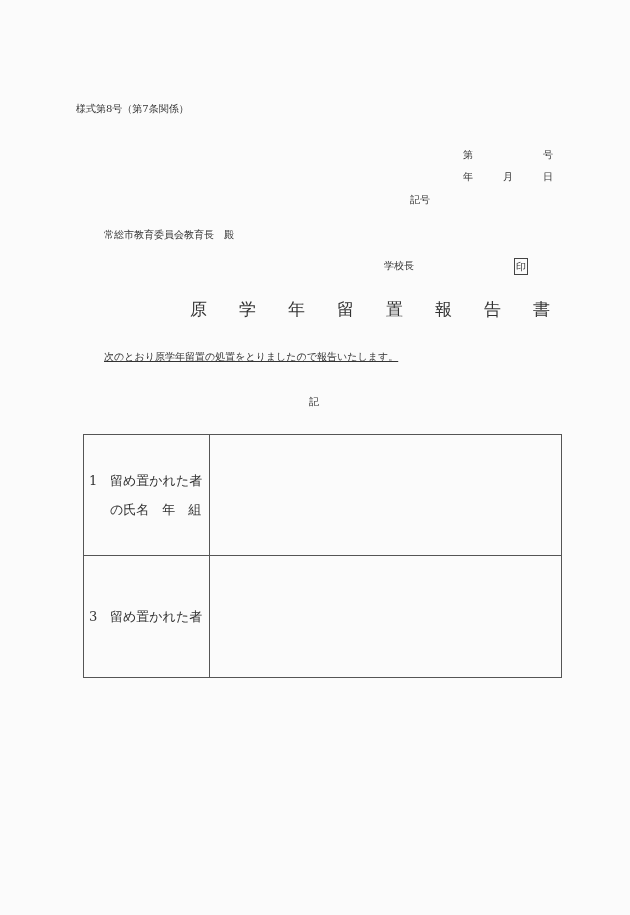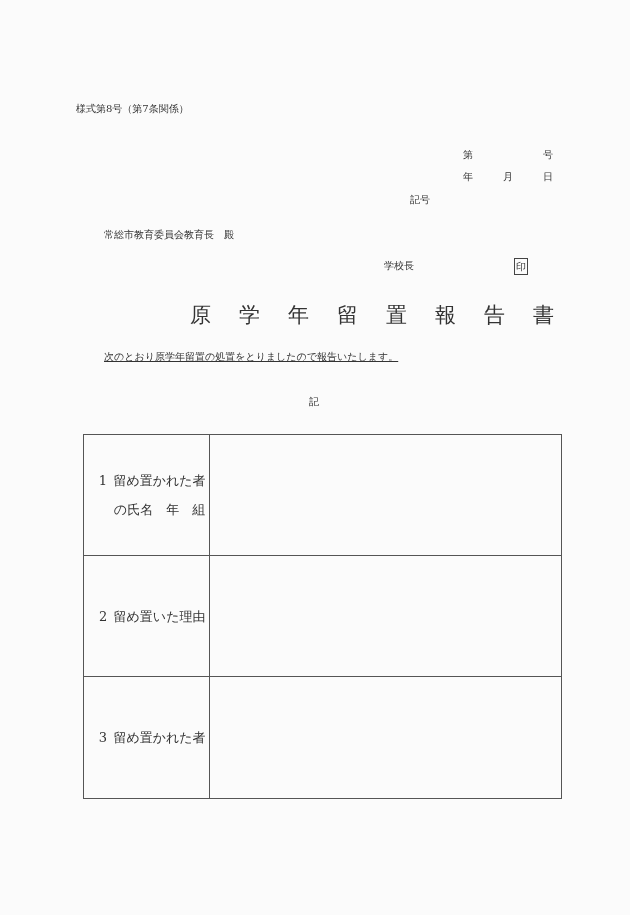--- a/index.html
+++ b/index.html
@@ -1,28 +1,28 @@
 <!DOCTYPE html>
 <html><head>
 <meta charset="utf-8">
 <style>
   html, body { margin:0; padding:0; }
   body {
     width:630px; height:915px; background:#fbfbfb; position:relative; overflow:hidden;
     font-family:"DejaVu Serif","Liberation Serif",serif; color:#333;
   }
   .abs { position:absolute; white-space:nowrap; font-size:10px; line-height:16px; }
-  .title { font-size:21px; letter-spacing:0;margin-top:6px; }
+  .title { font-size:17px; letter-spacing:0; }
   .title span { display:inline-block; width:49px; }
   .seal { border:1px solid #444; padding:0 1px; line-height:15px; }
   table.report {
     position:absolute; left:83px; top:434px; width:479px; border-collapse:collapse;
   }
   table.report td {
-    border:1px solid #555; font-size:13px; color:#333; vertical-align:middle; padding:0;text-align:center;
+    border:1px solid #555; font-size:13px; color:#333; vertical-align:middle; padding:0;
   }
   table.report td.label { width:126px; height:121px; padding-left:5px; box-sizing:border-box; }
   .lbl-line { display:block; line-height:29px; white-space:nowrap; }
   .num { display:inline-block; width:21px; }
 </style>
 </head>
 <body>
 
 <div class="abs" style="left:76px;top:101px;">様式第8号（第7条関係）</div>
 
@@ -49,25 +49,19 @@
 <table class="report">
   <tbody>
       <tr>
     <td class="label">
       <span class="lbl-line"><span class="num">1</span><span>留め置かれた者</span></span>
       <span class="lbl-line"><span class="num"></span><span>の氏名　年　組</span></span>
     </td>
     <td></td>
   </tr>
   <tr>
-    <td class="label">
-      <span class="lbl-line"><span class="num">2</span><span>留め置いた理由</span></span>
-    </td>
-    <td></td>
-  </tr>
-  <tr>
     <td class="label" style="height:122px;">
       <span class="lbl-line"><span class="num">3</span><span>留め置かれた者</span></span>
     </td>
     <td></td>
   </tr>
 </tbody>
   </table>
 
 </body></html>

